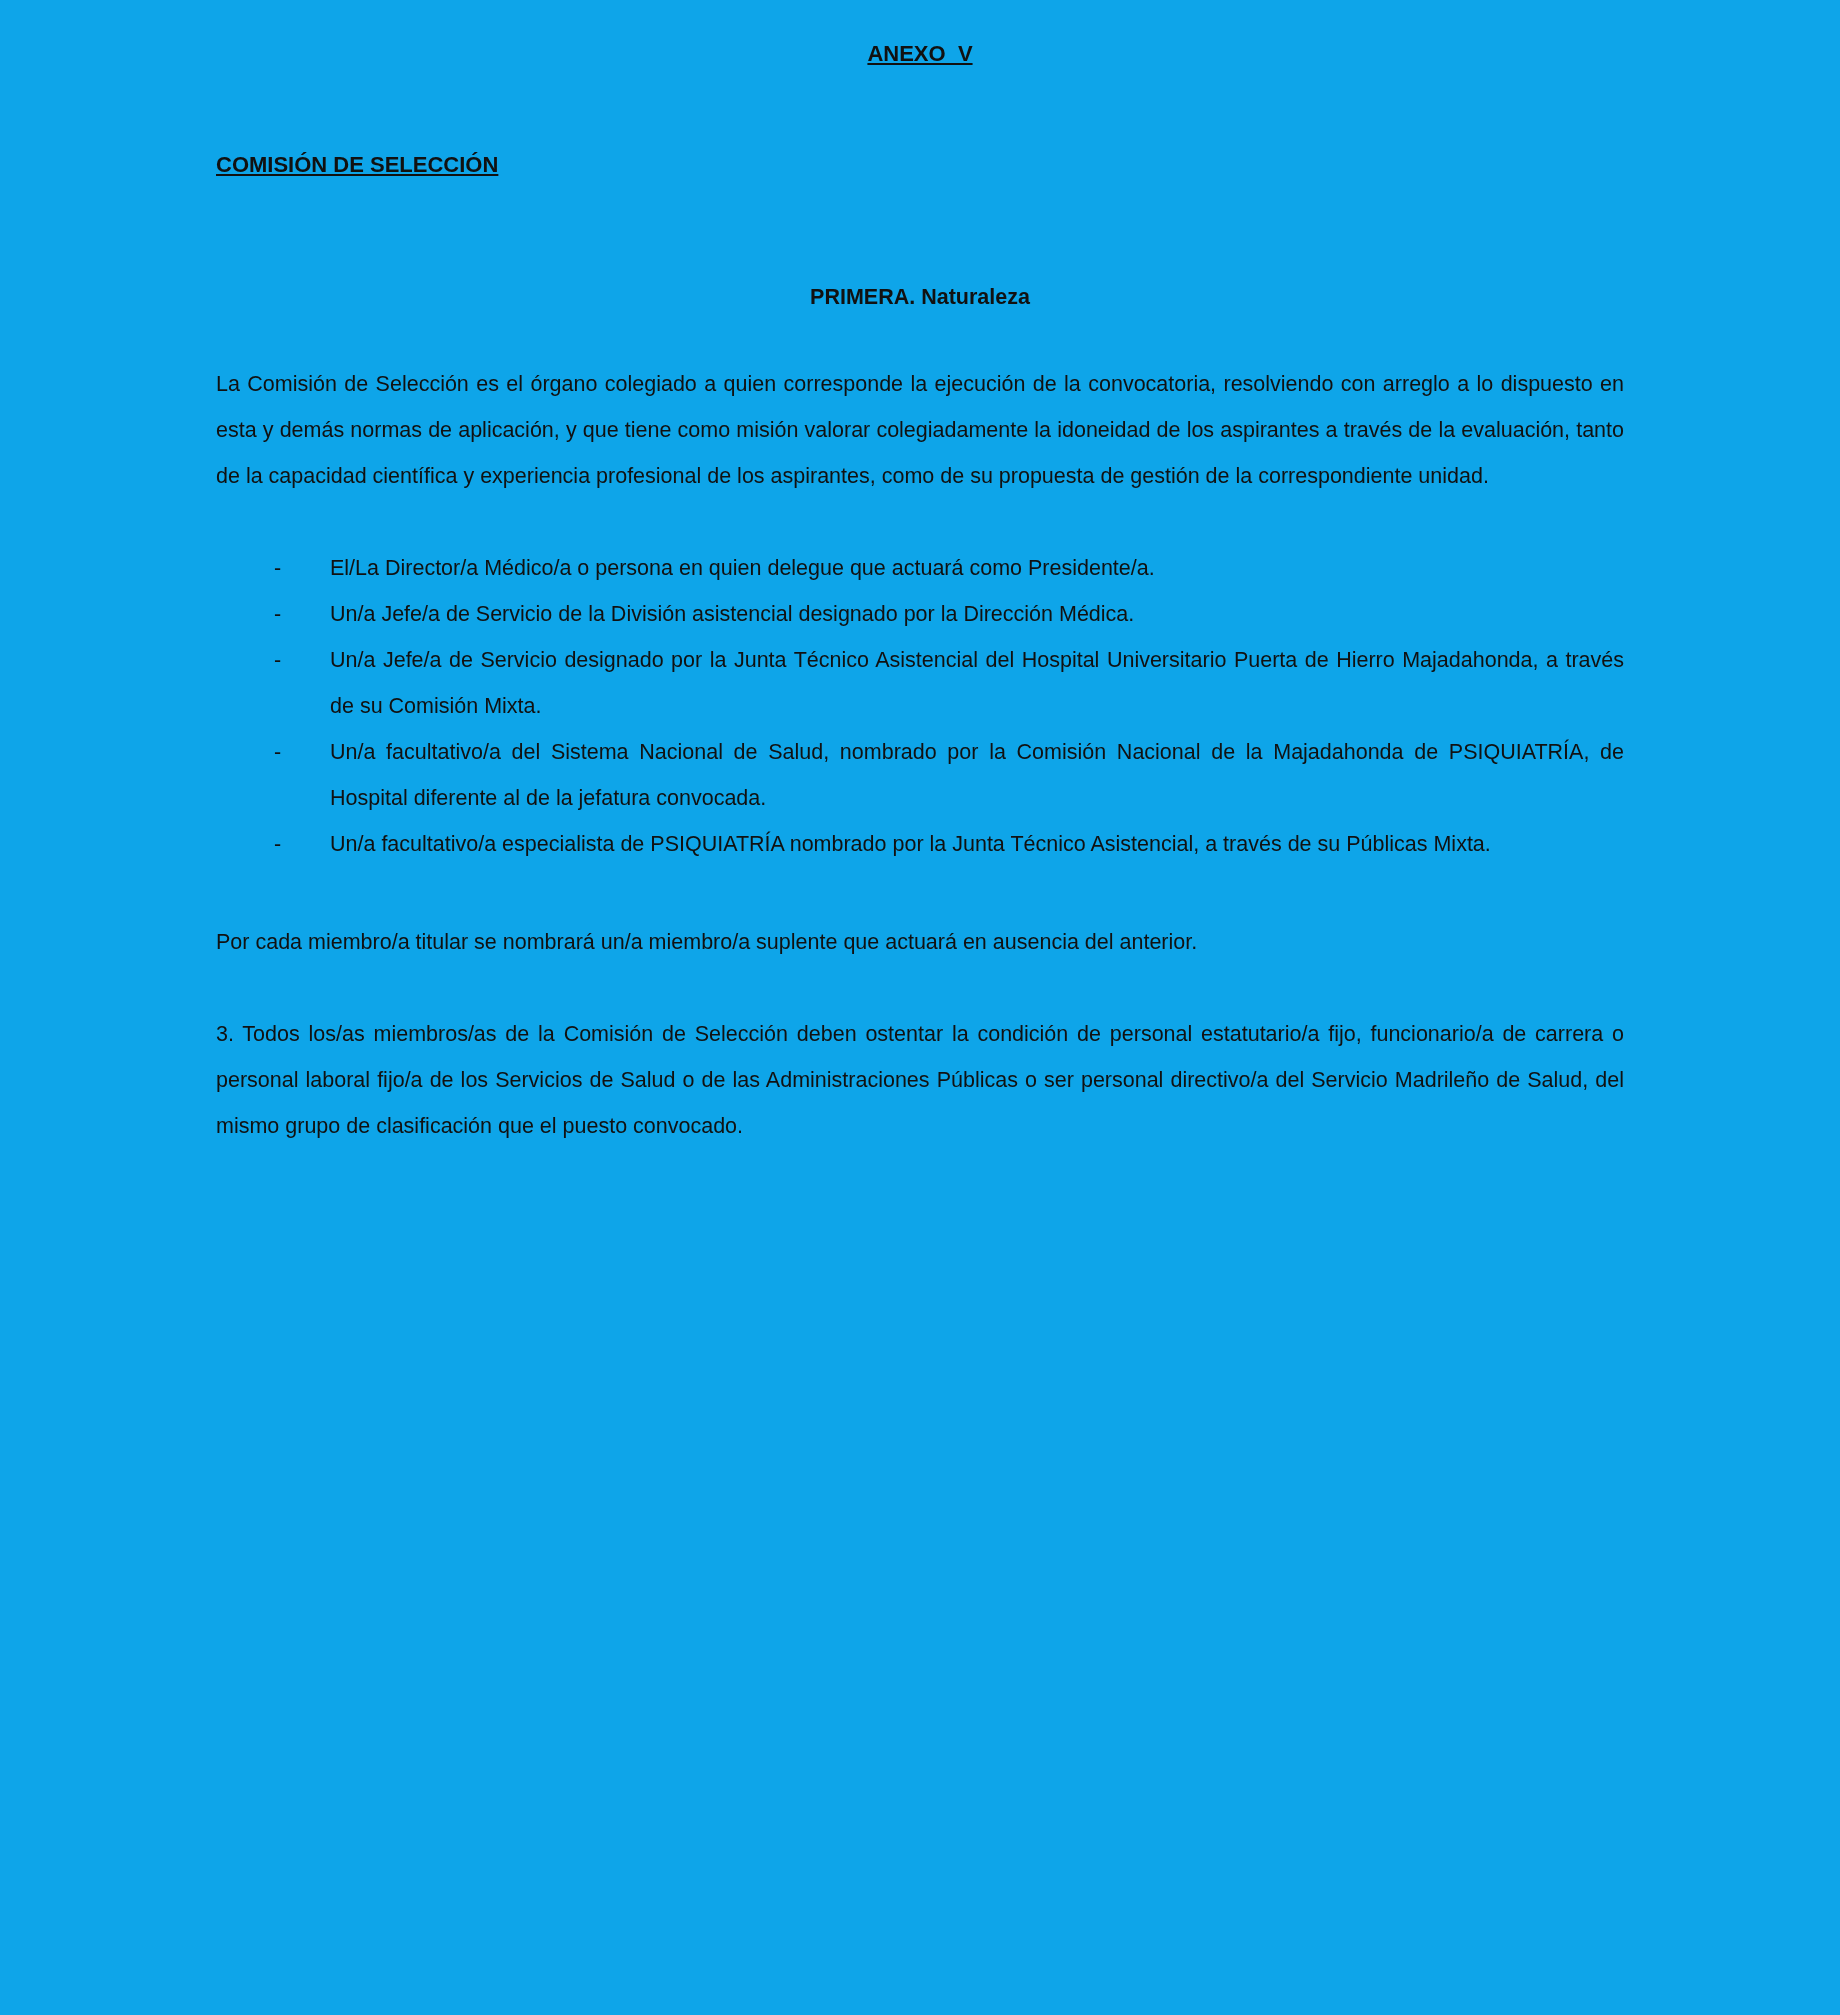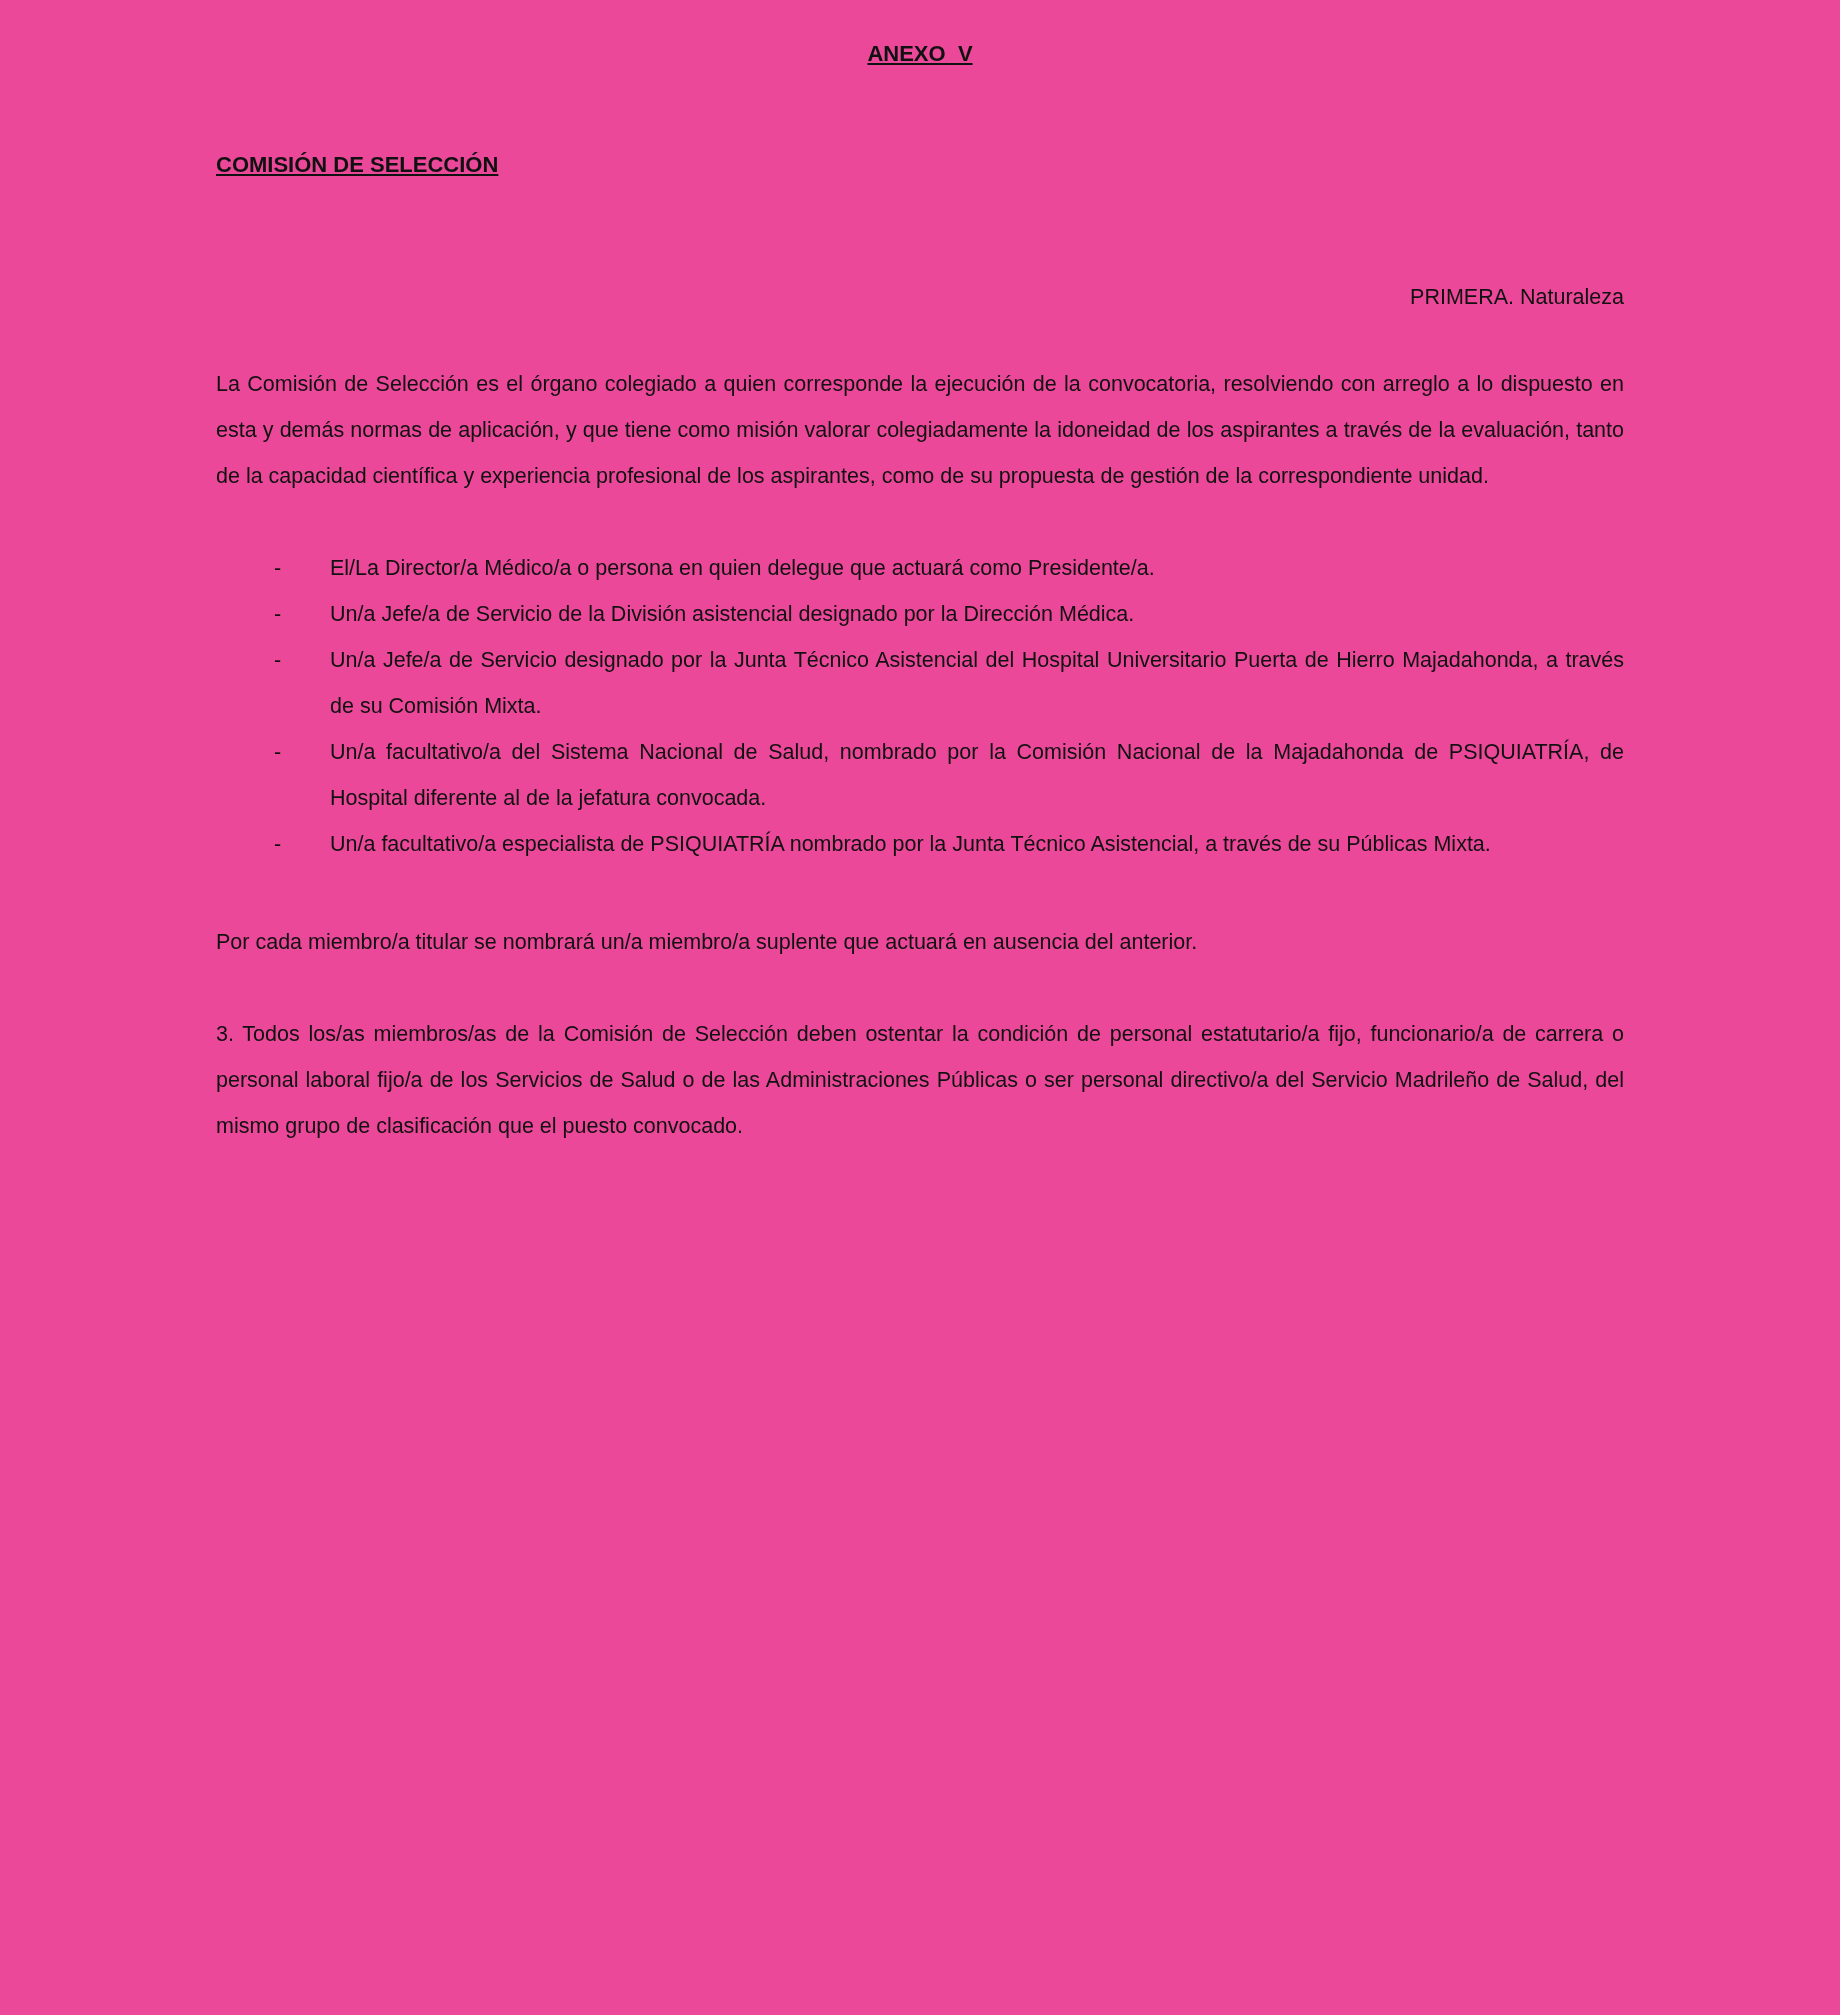--- a/index.html
+++ b/index.html
@@ -5,21 +5,21 @@
   html, body {
     margin: 0;
     padding: 0;
     background: #ffffff;
   }
   .page {
     position: relative;
     width: 1840px;
     height: 2015px;
     box-sizing: border-box;
-    background: #ec4899;
+    background: #0ea5e9;
     color: #111111;
     font-family: "Liberation Sans", "DejaVu Sans", sans-serif;
     font-size: 21.5px;
     line-height: 46px;
     padding: 31px 216px 0 216px;
     overflow: hidden;
   }
   .doc-title {
     font-size: 22px;
     font-weight: bold;
@@ -32,22 +32,22 @@
   .doc-subtitle {
     font-size: 22px;
     font-weight: bold;
     text-align: left;
     text-decoration: underline;
     margin: 0 0 86px 0;
     line-height: 46px;
   }
   .section-heading {
     font-size: 21.5px;
-    font-weight: normal;
-    text-align: right;
+    font-weight: bold;
+    text-align: center;
     margin: 0 0 41px 0;
     line-height: 46px;
   }
   .para {
     margin: 0 0 46px 0;
     text-align: justify;
     text-justify: inter-word;
   }
   .bullet-list {
     margin: 0 0 52px 0;

